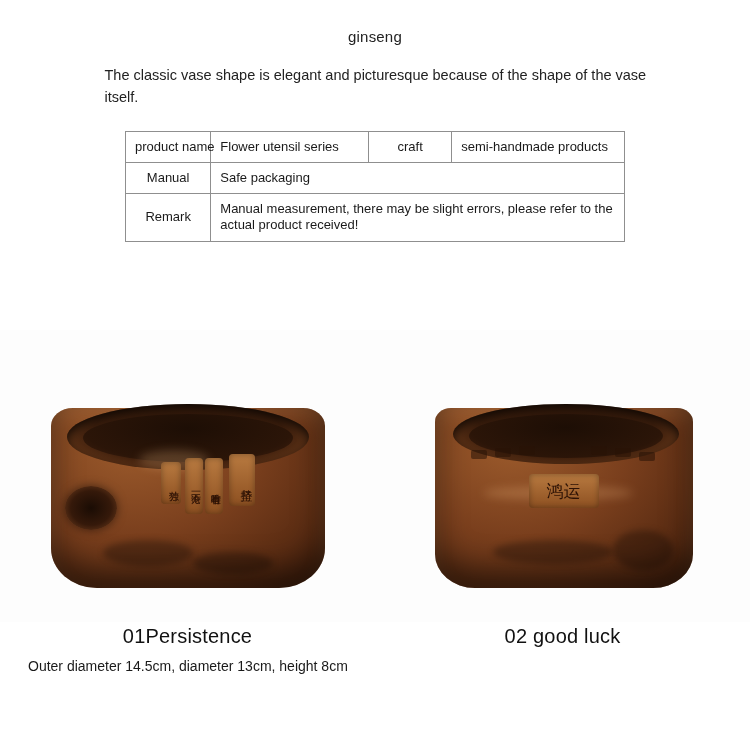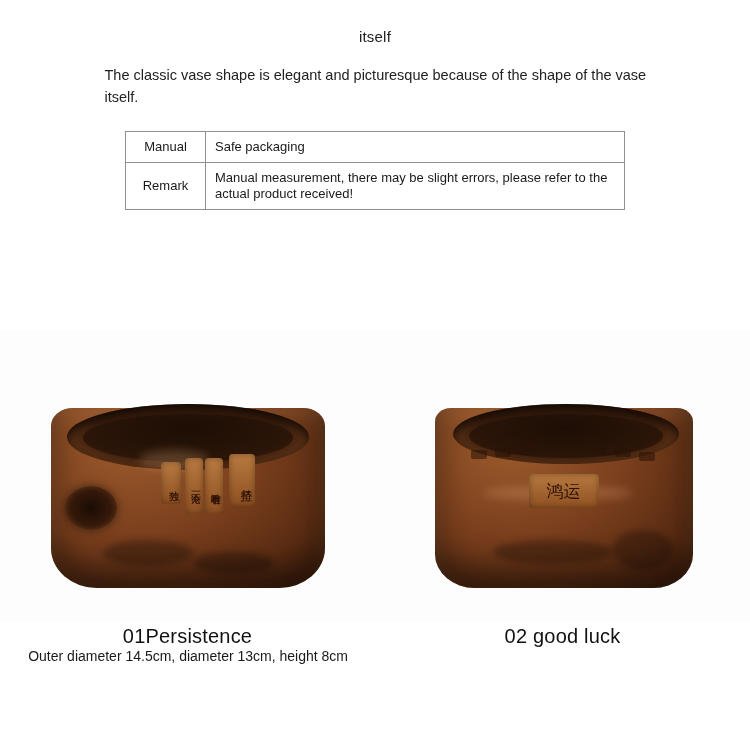--- a/index.html
+++ b/index.html
@@ -202,39 +202,45 @@
     text-align: center;
     font-size: 20px;
     color: #111;
     top: 295px;
     letter-spacing: 0.2px;
   }
   .dims {
     position: absolute;
     width: 320px;
     left: 28px;
-    top: 316px;
+    top: 326px;
     font-size: 14px;
     line-height: 1.45;
     color: #1a1a1a;
-    text-align: right;
+    text-align: left;
   }
   .col.right .dims { left: 24px; width: 336px; }
 </style>
 </head>
 <body>
 
 <div class="header">
-  <div class="eyebrow">itself</div>
+  <div class="eyebrow">ginseng</div>
   <div class="subtitle">The classic vase shape is elegant and picturesque because of the shape of the vase itself.</div>
 </div>
 
 <div class="spec-wrap">
   <table class="spec">
     <tbody>
+        <tr>
+      <td class="k">product name</td>
+      <td class="v">Flower utensil series</td>
+      <td class="k2 mid">craft</td>
+      <td class="v2">semi-handmade products</td>
+    </tr>
     <tr>
       <td class="k mid">Manual</td>
       <td class="big" colspan="3">Safe packaging</td>
     </tr>
     <tr>
       <td class="k mid">Remark</td>
       <td class="mid" colspan="3">Manual measurement, there may be slight errors, please refer to the actual product received!</td>
     </tr>
   </tbody>
     </table>

